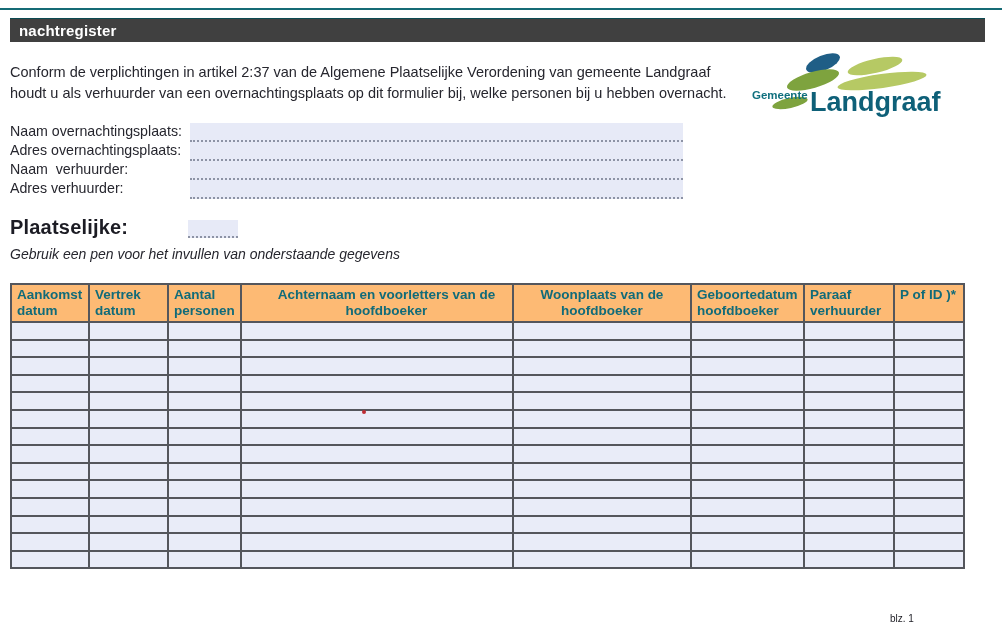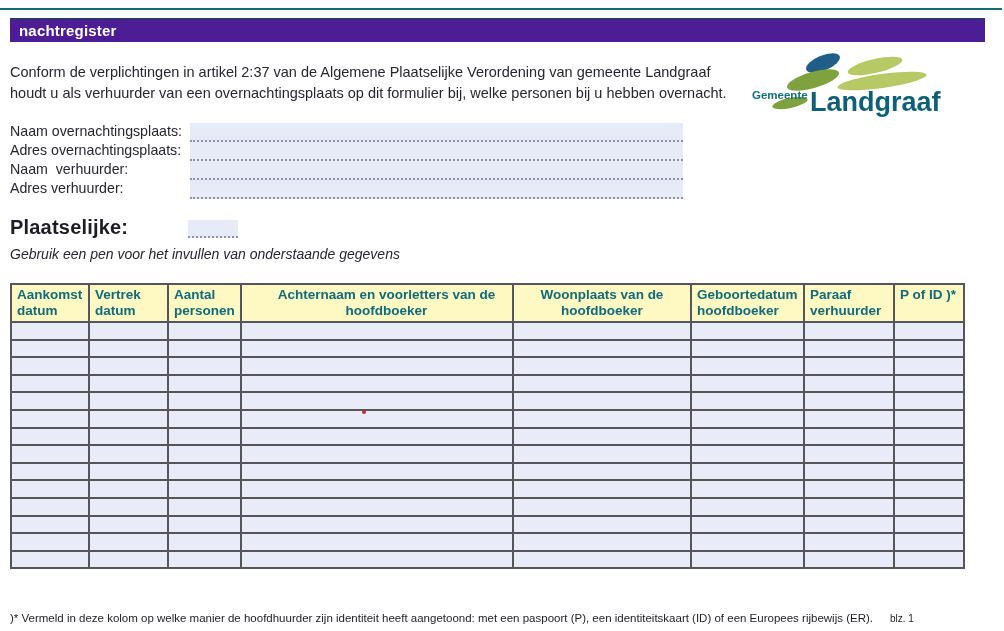--- a/index.html
+++ b/index.html
@@ -5,21 +5,21 @@
   * { margin:0; padding:0; box-sizing:border-box; }
   html,body { background:#ffffff; }
   .sheet {
     position:relative; width:1004px; height:631px; background:#ffffff;
     font-family:"Liberation Sans","DejaVu Sans",sans-serif; color:#26262e;
     overflow:hidden;
   }
   .top-rule { position:absolute; left:0; top:8px; width:1002px; height:2px; background:#156b75; }
   .title-bar {
     position:absolute; left:10px; top:18px; width:975px; height:24px;
-    background:#4c1d95; border-top:1px solid #0c4a52;
+    background:#404040; border-top:1px solid #0c4a52;
     color:#ffffff; font-weight:bold; font-size:15px; line-height:23px; padding-left:9px;
     letter-spacing:0.2px;
   }
   .intro {
     position:absolute; left:10px; top:62px; width:738px;
     font-size:14.5px; line-height:21px; color:#26262e;
   }
   .logo { position:absolute; left:750px; top:50px; width:212px; height:70px; }
 
   .fields { position:absolute; left:10px; top:123px; width:680px; }
@@ -40,21 +40,21 @@
     font-size:13px; line-height:16px; color:#26262e; padding:0 2px;
   }
   .pen-note {
     position:absolute; left:10px; top:246px;
     font-size:14px; font-style:italic; color:#26262e;
   }
 
   .register { position:absolute; left:10px; top:283px; border-collapse:collapse; table-layout:fixed; }
   .register th, .register td { border:2px solid #54565c; }
   .register th {
-    background:#fef9c3; color:#116b79; font-weight:bold; font-size:13.5px;
+    background:#fdba74; color:#116b79; font-weight:bold; font-size:13.5px;
     line-height:16px; vertical-align:top; padding:2px 5px;
   }
   .register td {
     background:#e9ecf8; height:17.6px; padding:0 4px;
     font-size:12.5px; color:#26262e;
   }
   .red-dot {
     position:absolute; left:362px; top:410px; width:4px; height:4px;
     border-radius:50%; background:#bf2b33;
   }
@@ -288,16 +288,15 @@
           <td></td>
           <td></td>
           <td></td>
           <td></td>
         </tr>
       </tbody>
   </table>
 
   <div class="red-dot"></div>
 
-  <div class="footnote">)* Vermeld in deze kolom op welke manier de hoofdhuurder zijn identiteit heeft aangetoond: met een paspoort (P), een identiteitskaart (ID) of een Europees rijbewijs (ER).</div>
   <div class="page-number">blz. 1</div>
 
 </div>
 
 </body></html>

